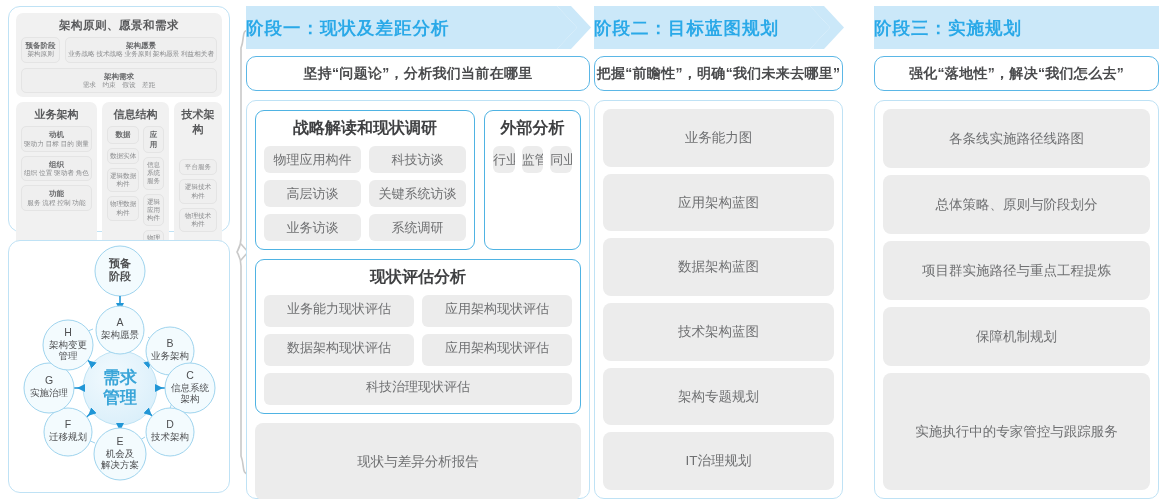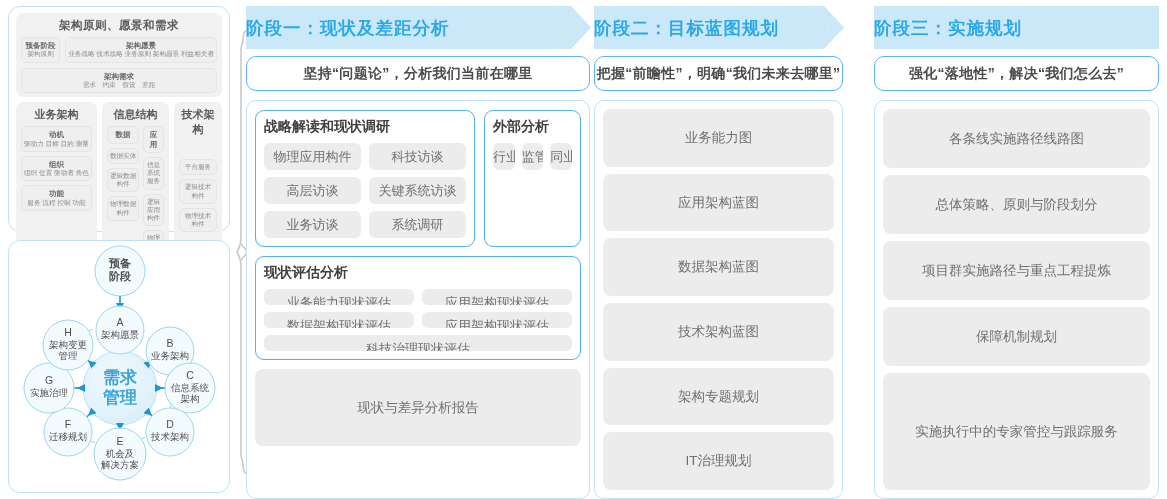--- a/index.html
+++ b/index.html
@@ -102,35 +102,35 @@
 
   .phase-body{margin-top:9px;}
 
   
   .p1-outer{
     border:1px solid #bfe2f5;border-radius:10px;background:#fff;
     padding:9px 8px 9px;box-sizing:border-box;width:344px;height:399px;
   }
   .p1-top{display:flex;gap:9px;}
   .bx{border:1.5px solid #4fb3e3;border-radius:9px;background:#fff;padding:7px 8px 8px;box-sizing:border-box;}
-  .bx-title{font-weight:bold;font-size:14px;color:#3f4042;margin-bottom:7px;}
+  .bx-title{text-align:center;font-weight:bold;font-size:16px;color:#3f4042;margin-bottom:7px;}
   .bx.strategy{flex:1;}
   .bx.external{width:97px;}
   .gcell{
     background:#ececec;border-radius:6px;text-align:center;
     font-size:13px;color:#6f7072;height:27px;line-height:27px;
     white-space:nowrap;overflow:hidden;
   }
   .grid2{display:grid;grid-template-columns:1fr 1fr;gap:7px 8px;}
   .stackg{display:flex;flex-direction:row;gap:7px;}
 
   .bx.assess{margin-top:9px;}
   .assess-grid{display:grid;grid-template-columns:1fr 1fr;gap:7px 8px;}
   .assess-full{margin-top:7px;}
-  .gcell.wide{height:16px;line-height:28px;}
+  .gcell.wide{height:32px;line-height:28px;}
 
   .report-cell{
     margin-top:9px;background:#ececec;border-radius:8px;
     height:77px;display:flex;align-items:center;justify-content:center;
     font-size:13.5px;color:#6f7072;
   }
 
   
   .pcol-outer{
     border:1px solid #bfe2f5;border-radius:10px;background:#fff;

